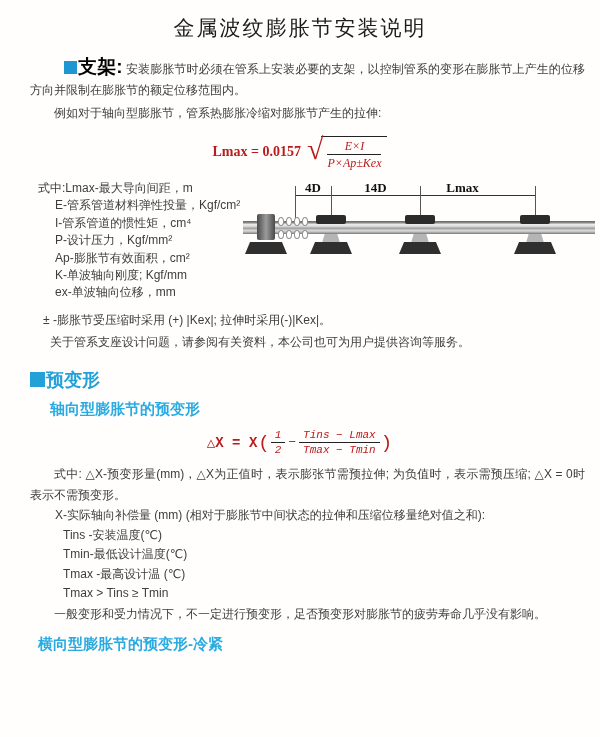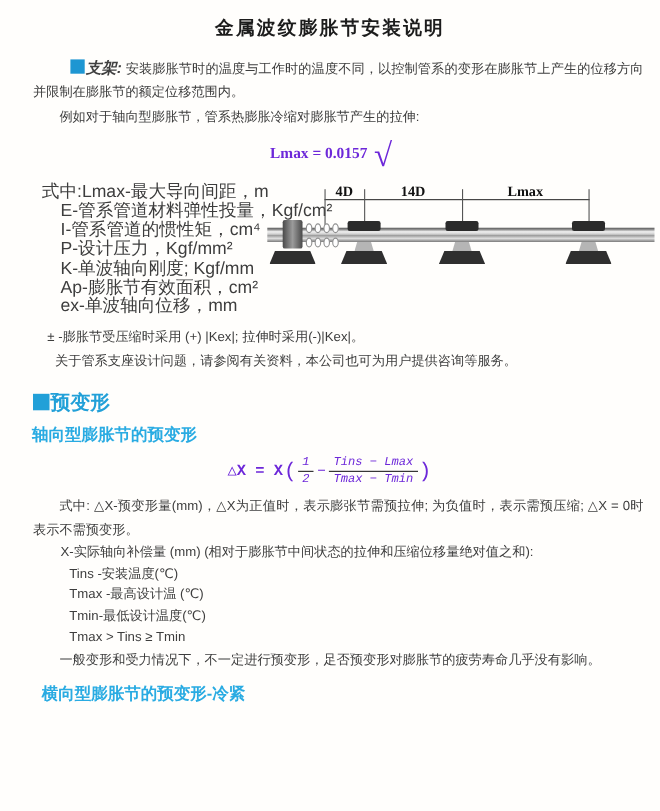--- a/index.html
+++ b/index.html
@@ -8,49 +8,48 @@
     width:600px;height:737px;
     background:#fffefc;
     font-family:"Liberation Sans","DejaVu Sans",sans-serif;
     color:#3d3d3d;
     overflow:hidden;
   }
   
   .doc-title{
     margin:0;padding-top:14px;
     text-align:center;
-    font-size:17px;font-weight:bold;color:#1c1c1c;
+    font-size:21px;font-weight:normal;color:#1c1c1c;
     letter-spacing:2px;
   }
   
   .support-para{
     margin:14px 15px 0 30px;
     font-size:12px;line-height:21px;
     text-align:justify;
     text-indent:34px;
   }
   .sec-head-inline{
-    color:#404040;font-weight:bold;font-size:14px;
+    color:#000000;font-weight:bold;font-size:19px;
     white-space:nowrap;
-    font-style:italic;
   }
   .sq{
     display:inline-block;width:13px;height:13px;
     background:#1e96d2;vertical-align:-1px;margin-right:1px;
   }
   .support-para2{
     margin:2px 15px 0 30px;
     font-size:12px;line-height:20px;
     text-indent:24px;
   }
   
   .formula{
     display:flex;justify-content:center;align-items:center;
     font-family:"Liberation Serif","DejaVu Serif",serif;
-    color:#6d28d9;
+    color:#b91c1c;
   }
   .formula1{margin-top:10px;}
   .f-lhs{font-weight:bold;font-size:14px;margin-right:6px;}
   .sqrt{display:inline-flex;align-items:flex-start;}
   .radical{
     font-size:30px;line-height:30px;font-weight:normal;
     margin-right:-2px;transform:translateY(1px);
   }
   .radicand{
     border-top:1.5px solid #222;
@@ -66,21 +65,21 @@
     display:block;font-style:italic;font-size:12px;line-height:14px;
     padding-top:1px;
   }
   .frac.small .num,.frac.small .den{font-size:11px;line-height:12px;}
   .paren{font-size:19px;font-weight:normal;padding:0 1px;}
   .f-op{font-size:13px;padding:0 3px;}
   .f-var{font-weight:bold;font-size:14px;}
   
   .def-zone{position:relative;margin-top:10px;height:128px;}
   .def-list{position:absolute;left:38px;top:0;width:250px;}
-  .def-line{font-size:16px;line-height:17.4px;white-space:nowrap;}
+  .def-line{font-size:12px;line-height:17.4px;white-space:nowrap;}
   .def-line.ind{padding-left:17px;}
   .note-line1{margin:2px 15px 0 43px;font-size:12px;line-height:20px;}
   .note-line2{margin:2px 15px 0 50px;font-size:12px;line-height:20px;}
   
   .diagram{position:absolute;left:243px;top:0px;width:356px;height:100px;}
   .dim-label{
     position:absolute;top:0;text-align:center;
     font-family:"Liberation Serif","DejaVu Serif",serif;
     font-weight:bold;font-size:13px;color:#111;
   }
@@ -126,67 +125,73 @@
   .sq2{
     display:inline-block;width:15px;height:15px;
     background:#22a0d8;vertical-align:-1px;margin-right:1px;
   }
   .pre-para{
     margin:4px 15px 0 30px;
     font-size:12px;line-height:24px;
     text-align:justify;text-indent:24px;
   }
   .sub-head{
-    margin:8px 0 0 29px;
+    margin:8px 0 0 50px;
     color:#29abe2;font-weight:bold;font-size:15px;
   }
   .sub-head2{
     margin:10px 0 0 38px;
     color:#29abe2;font-weight:bold;font-size:15px;
   }
   .formula2{margin-top:10px;font-family:Liberation Mono, monospace;}
   .axial-line0{margin:8px 15px 0 30px;font-size:12px;line-height:21px;text-indent:24px;text-align:justify;}
   .axial-line{margin:0 15px 0 55px;font-size:12px;line-height:19.5px;}
   .axial-line.deep{margin-left:63px;}
   .axial-last{margin:0 15px 0 30px;font-size:12px;line-height:21px;text-indent:24px;}
 </style>
 </head>
 <body>
 
 <div class="page">
 
   <h1 class="doc-title">金属波纹膨胀节安装说明</h1>
 
   <p class="support-para"><span class="sec-head-inline"><span class="sq"></span><span>支架:</span></span>
-    <span>安装膨胀节时的温度与工作时的温度不同，以控制管系的变形在膨胀节上产生的位移方向并限制在膨胀节的额定位移范围内。</span></p>
+    <span>安装膨胀节时必须在管系上安装必要的支架，以控制管系的变形在膨胀节上产生的位移方向并限制在膨胀节的额定位移范围内。</span></p>
 
   <p class="support-para2">例如对于轴向型膨胀节，管系热膨胀冷缩对膨胀节产生的拉伸:</p>
 
   <div class="formula formula1">
     <span class="f-lhs">Lmax = 0.0157</span>
     <span class="sqrt">
       <span class="radical">√</span>
+      <span class="radicand">
+        <span class="frac">
+          <span class="num">E×I</span>
+          <span class="den">P×Ap±Kex</span>
+        </span>
+      </span>
     </span>
   </div>
 
   <div class="def-zone">
     <div class="def-list">
       <div class="def-line">式中:Lmax-最大导向间距，m</div>
       <div class="def-line ind">E-管系管道材料弹性投量，Kgf/cm²</div>
       <div class="def-line ind">I-管系管道的惯性矩，cm⁴</div>
       <div class="def-line ind">P-设计压力，Kgf/mm²</div>
+      <div class="def-line ind">Ap-膨胀节有效面积，cm²</div>
       <div class="def-line ind">K-单波轴向刚度; Kgf/mm</div>
-      <div class="def-line ind">Ap-膨胀节有效面积，cm²</div>
       <div class="def-line ind">ex-单波轴向位移，mm</div>
     </div>
 
     <div class="diagram">
       <div class="dim-label" style="left:52px;width:36px;">4D</div>
       <div class="dim-label" style="left:88px;width:89px;">14D</div>
-      <div class="dim-label" style="left:177px;width:115px;">Lmax</div>
+      <div class="dim-label" style="left:162px;width:115px;">Lmax</div>
       <div class="dim-line" style="left:52px;width:241px;"></div>
       <div class="tick" style="left:52px;"></div>
       <div class="tick" style="left:88px;"></div>
       <div class="tick" style="left:177px;"></div>
       <div class="tick" style="left:292px;"></div>
 
       <div class="pipe"></div>
 
       <div class="anchor-block"></div>
       <div class="base" style="left:2px;"></div>
@@ -235,20 +240,20 @@
     <span class="frac small">
       <span class="num">Tins − Lmax</span>
       <span class="den">Tmax − Tmin</span>
     </span>
     <span class="paren">)</span>
   </div>
 
   <p class="axial-line0">式中: △X-预变形量(mm)，△X为正值时，表示膨张节需预拉伸; 为负值时，表示需预压缩; △X = 0时表示不需预变形。</p>
   <p class="axial-line">X-实际轴向补偿量 (mm) (相对于膨胀节中间状态的拉伸和压缩位移量绝对值之和):</p>
   <p class="axial-line deep">Tins -安装温度(℃)</p>
+  <p class="axial-line deep">Tmin-最低设计温度(℃)</p>
   <p class="axial-line deep">Tmax -最高设计温 (℃)</p>
-  <p class="axial-line deep">Tmin-最低设计温度(℃)</p>
   <p class="axial-line deep">Tmax &gt; Tins ≥ Tmin</p>
   <p class="axial-last">一般变形和受力情况下，不一定进行预变形，足否预变形对膨胀节的疲劳寿命几乎没有影响。</p>
 
   <div class="sub-head2">横向型膨胀节的预变形-冷紧</div>
 
 </div>
 
 </body></html>

